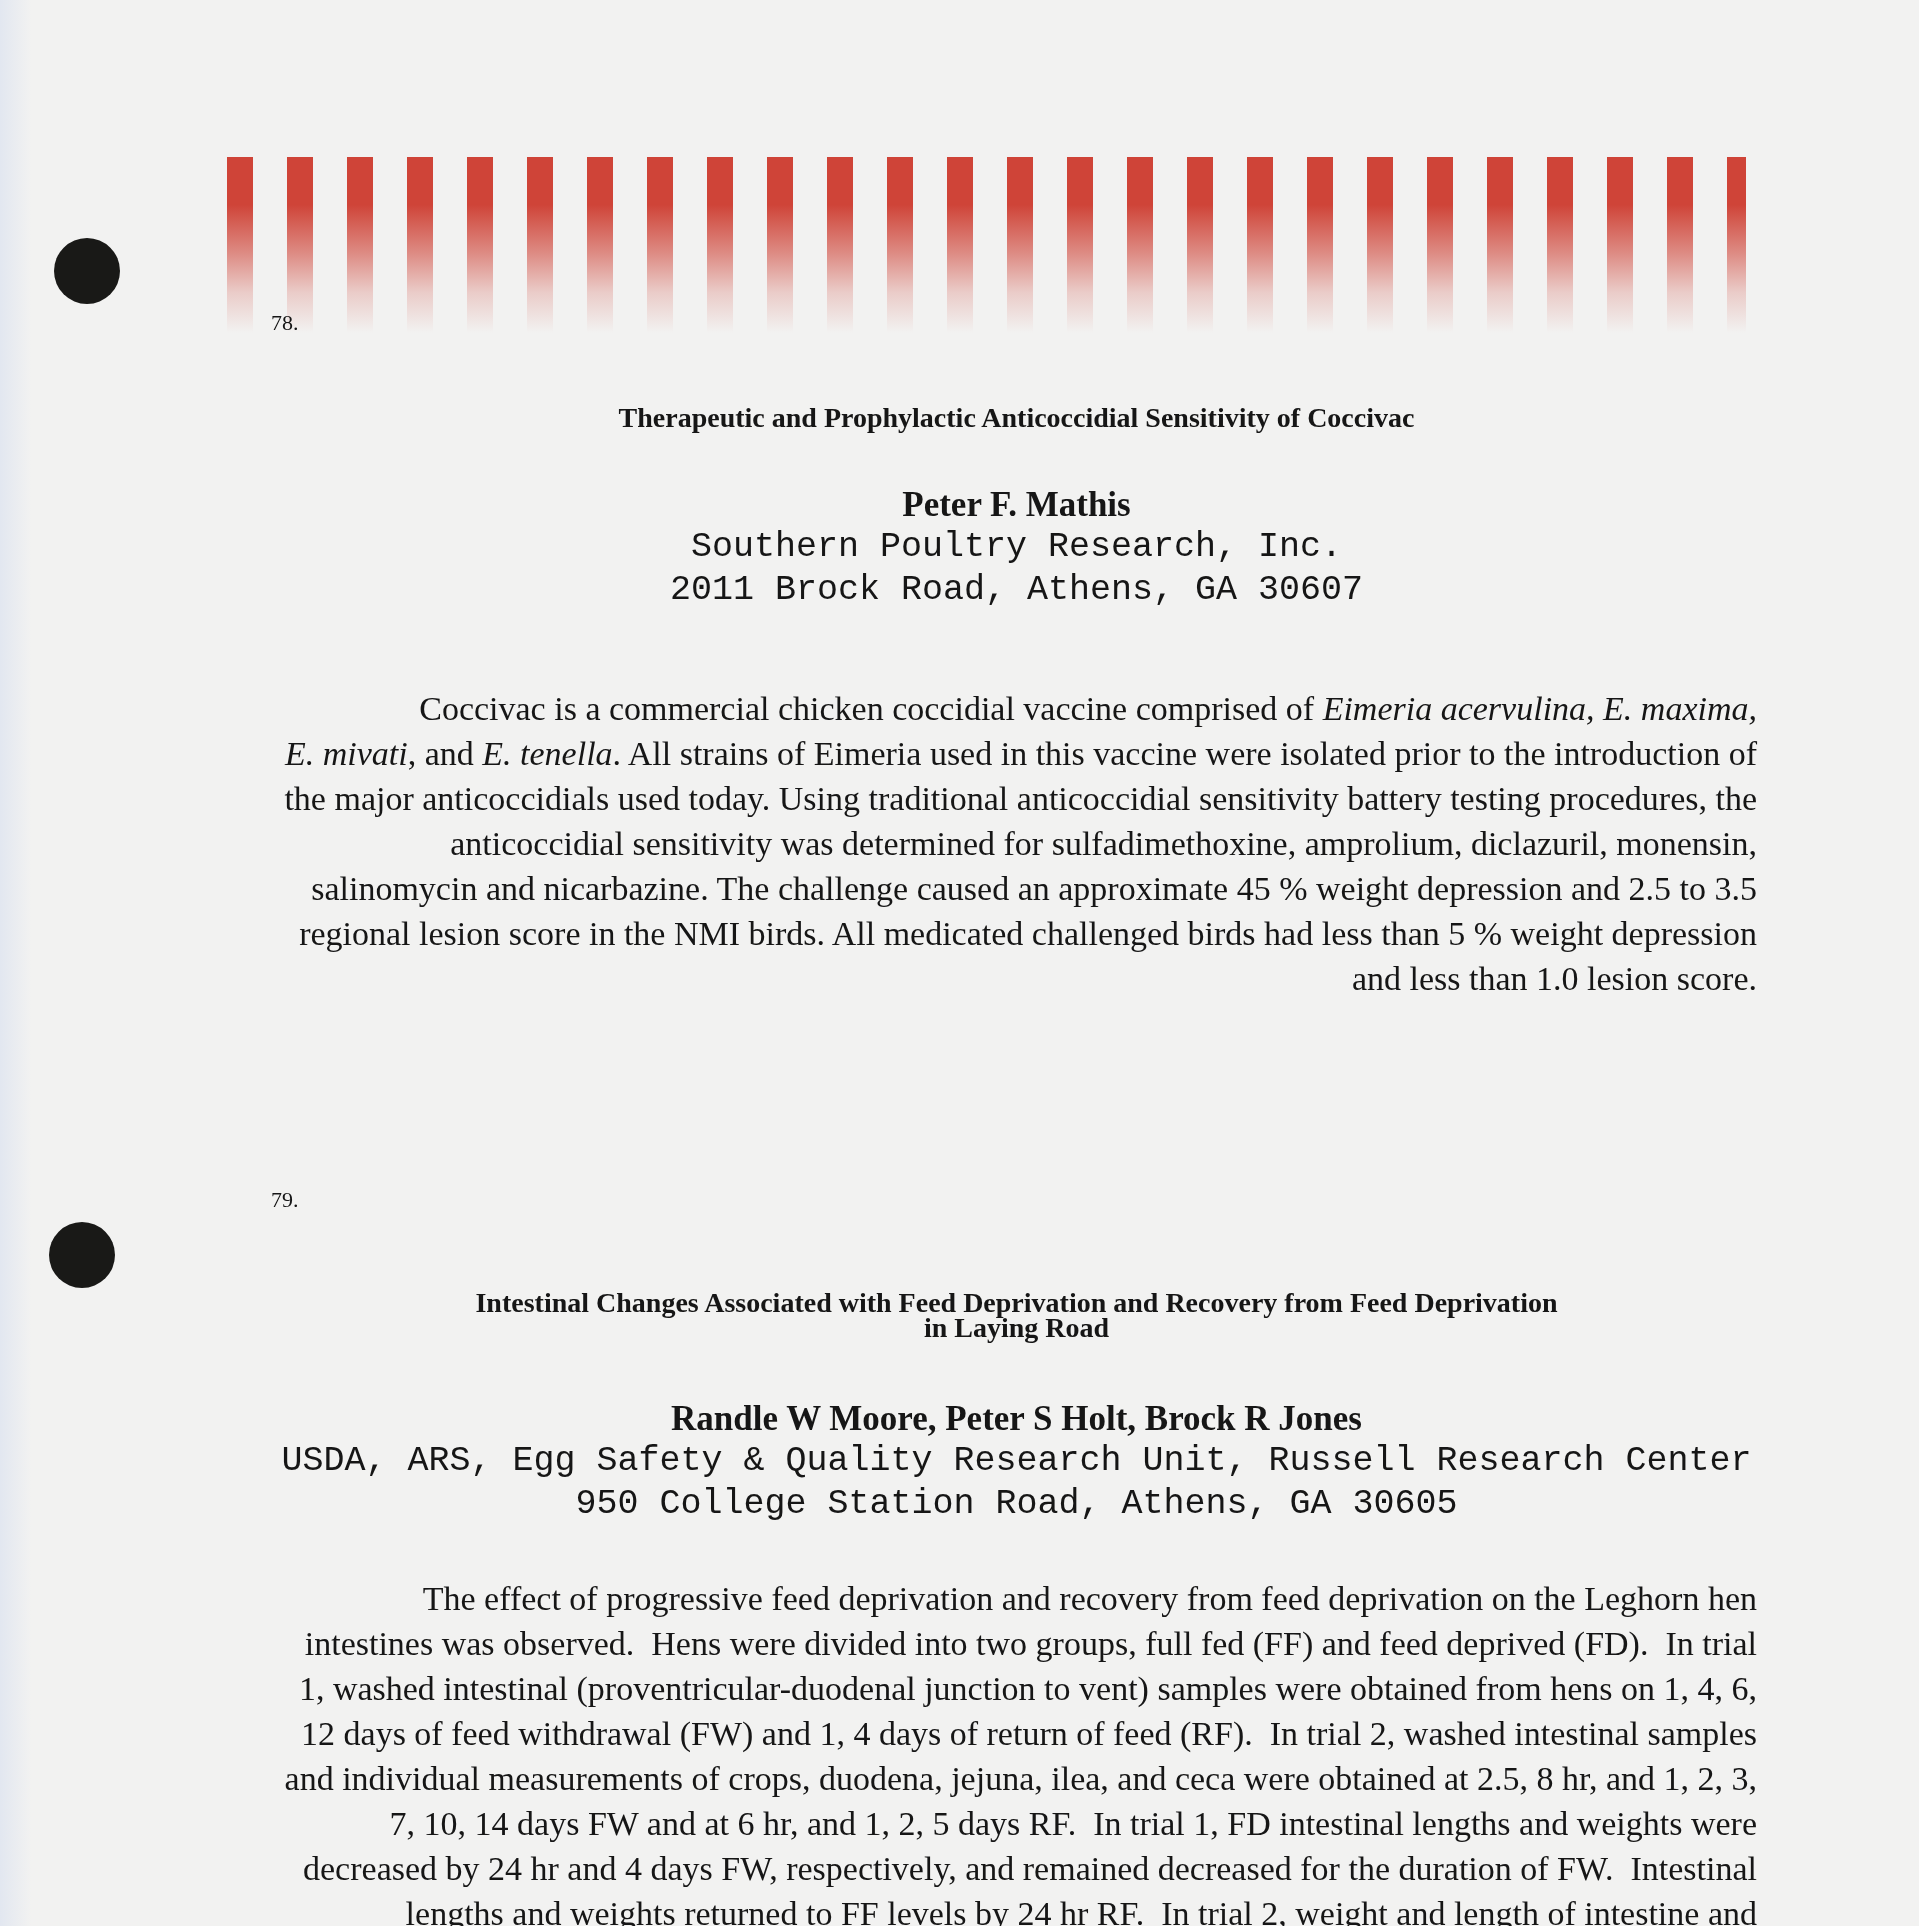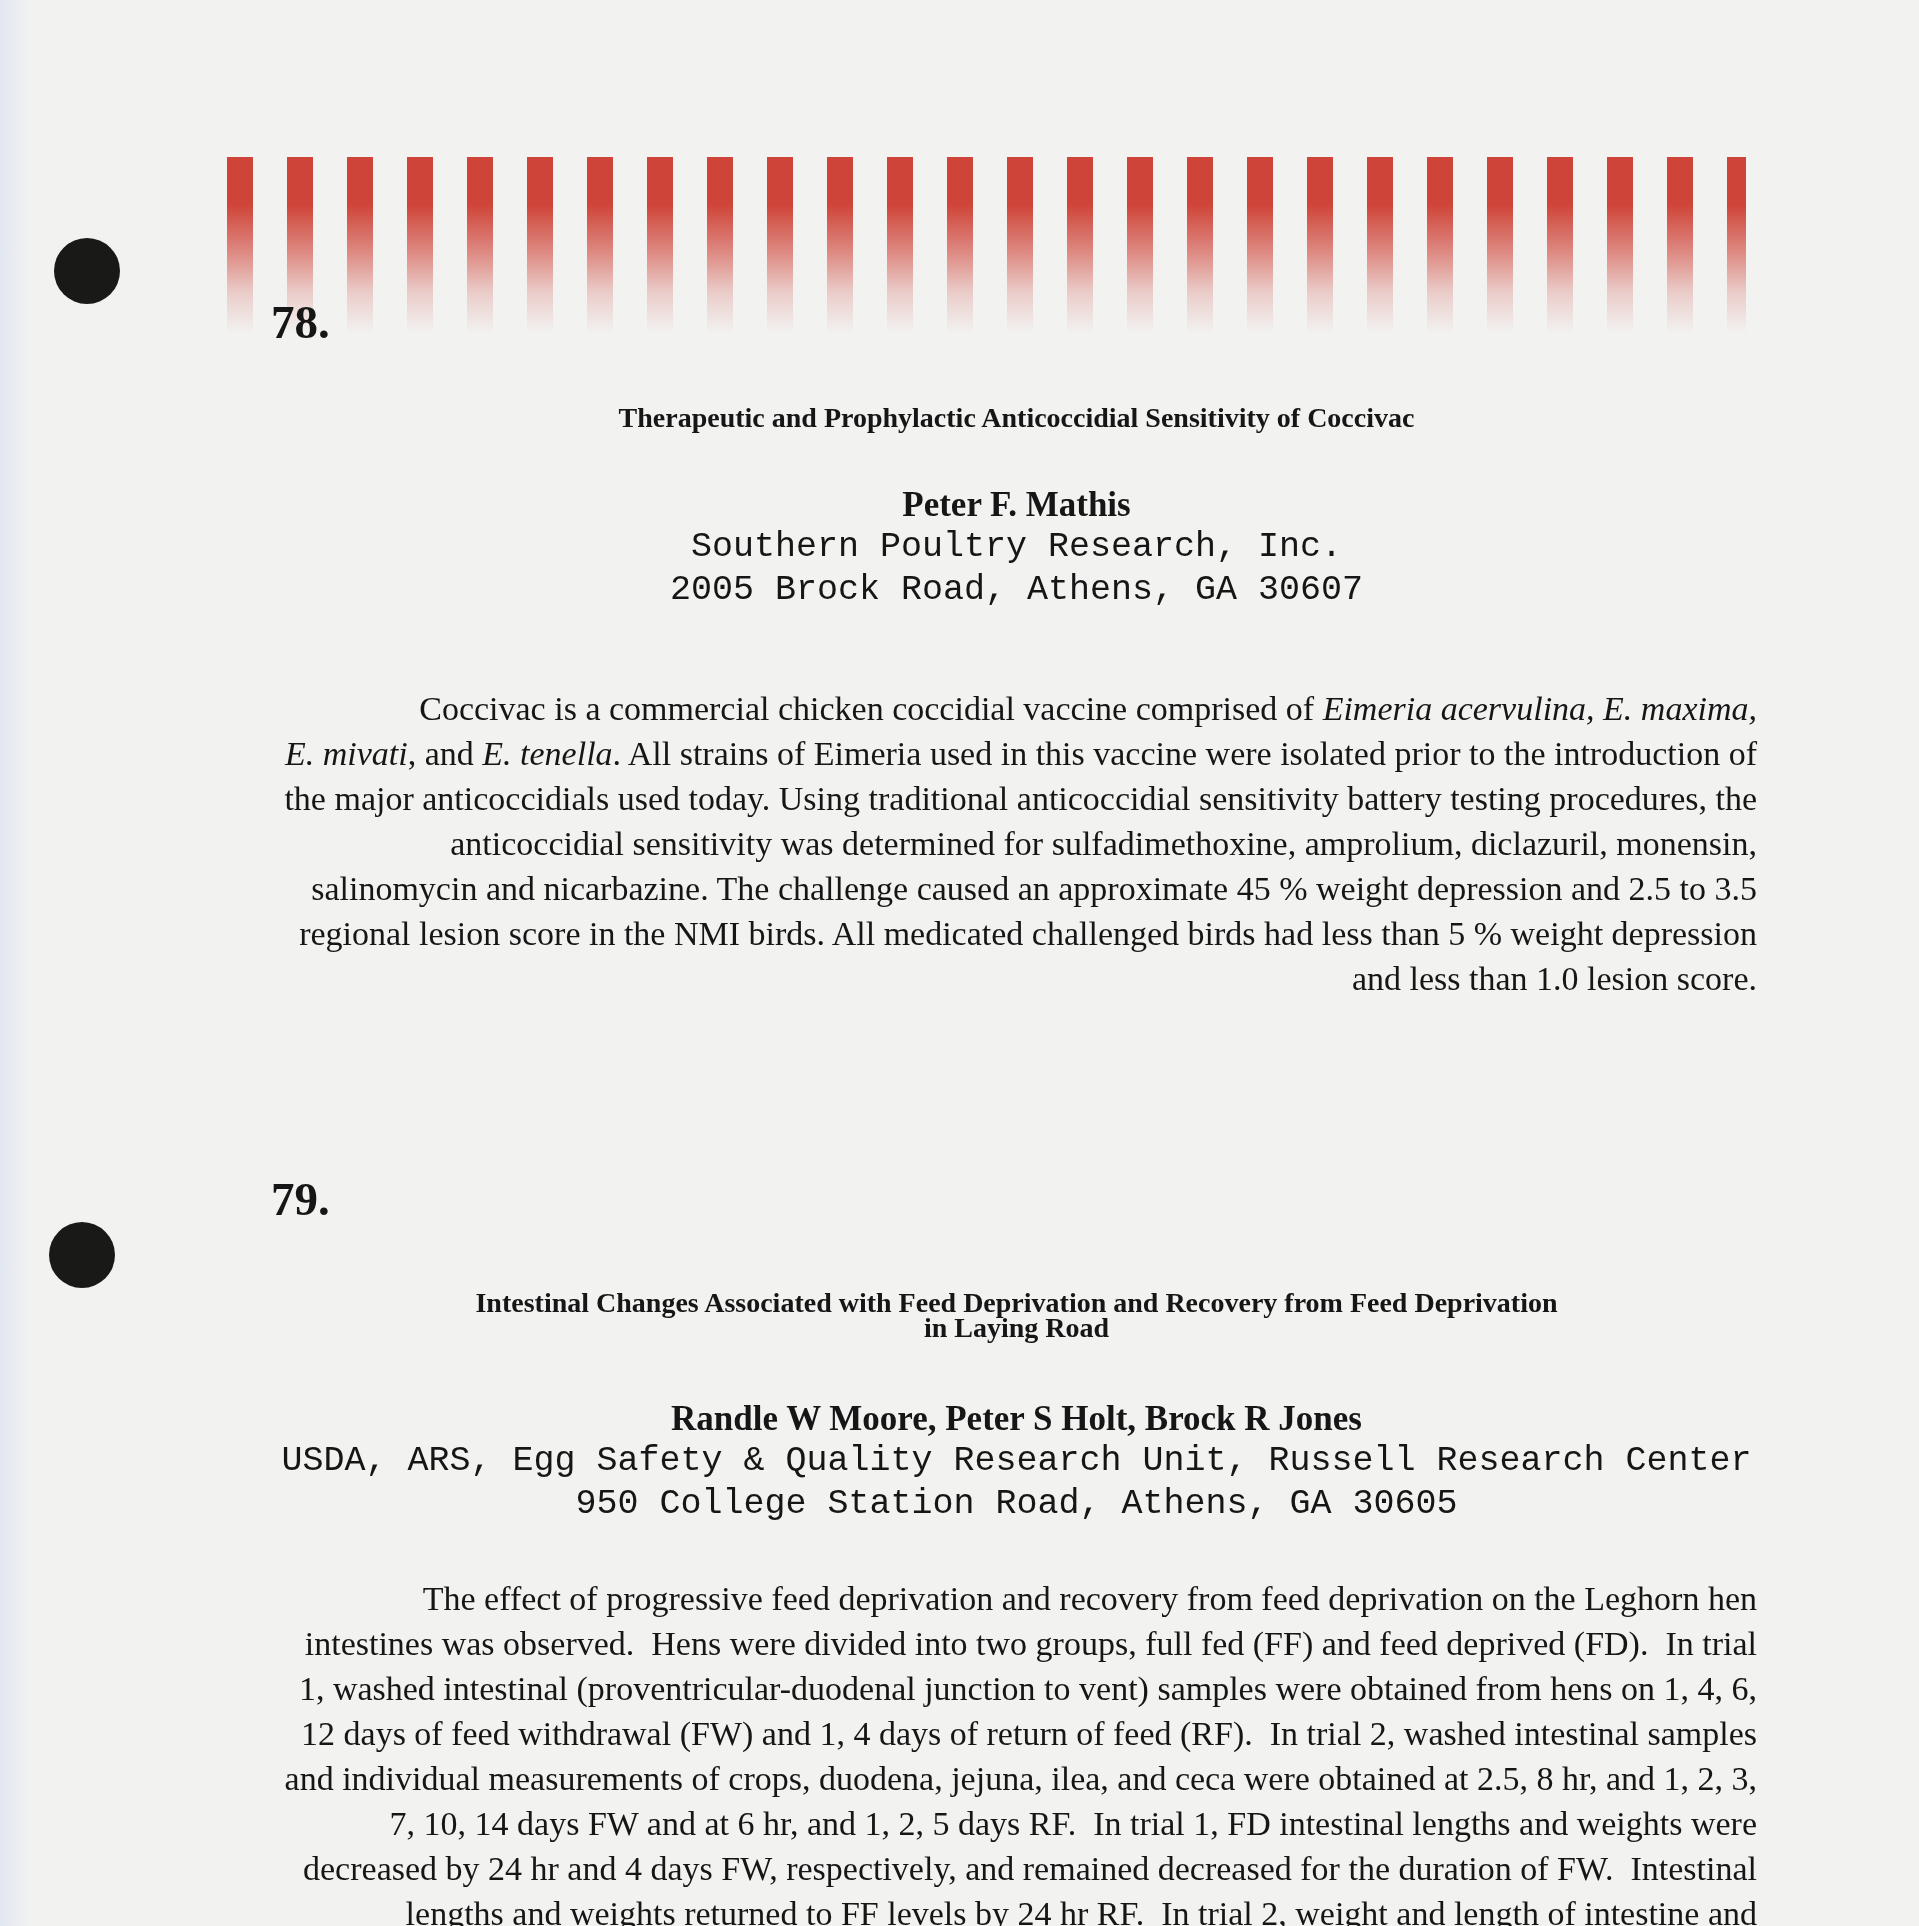--- a/index.html
+++ b/index.html
@@ -41,22 +41,22 @@
     width: 66px; height: 66px;
     border-radius: 50%;
     background: #191917;
   }
   .dot-1 { left: 54px; top: 238px; }
   .dot-2 { left: 49px; top: 1222px; }
 
   .abs-num {
     position: absolute;
     left: 271px;
-    font-weight: bold;
-    font-size: 47px;
+    font-weight: normal;
+    font-size: 22px;
     line-height: 39px;
     text-align: center;
   }
   .num-78 { top: 303px; }
   .num-79 { top: 1180px; }
 
   .centered-line {
     position: absolute;
     left: 276px;
     width: 1481px;
@@ -98,21 +98,21 @@
 
 <div class="stripe-bar"></div>
 
 <div class="hole-dot dot-1"></div>
 <div class="hole-dot dot-2"></div>
 
 <div class="abs-num num-78">78.</div>
 <div class="centered-line title-line t78">Therapeutic and Prophylactic Anticoccidial Sensitivity of Coccivac</div>
 <div class="centered-line authors-line au78">Peter F. Mathis</div>
 <div class="centered-line affil-line af78a">Southern Poultry Research, Inc.</div>
-<div class="centered-line affil-line af78b">2005 Brock Road, Athens, GA 30607</div>
+<div class="centered-line affil-line af78b">2011 Brock Road, Athens, GA 30607</div>
 <div class="body-para p78"><span>Coccivac is a commercial chicken coccidial vaccine comprised of </span><i>Eimeria acervulina, E. maxima, E. mivati</i><span>, and </span><i>E. tenella</i><span>. All strains of Eimeria used in this vaccine were isolated prior to the introduction of the major anticoccidials used today. Using traditional anticoccidial sensitivity battery testing procedures, the anticoccidial sensitivity was determined for sulfadimethoxine, amprolium, diclazuril, monensin, salinomycin and nicarbazine. The challenge caused an approximate 45 % weight depression and 2.5 to 3.5 regional lesion score in the NMI birds. All medicated challenged birds had less than 5 % weight depression and less than 1.0 lesion score.</span></div>
 
 <div class="abs-num num-79">79.</div>
 <div class="centered-line title-line t79a">Intestinal Changes Associated with Feed Deprivation and Recovery from Feed Deprivation</div>
 <div class="centered-line title-line t79b">in Laying Road</div>
 <div class="centered-line authors-line au79">Randle W Moore, Peter S Holt, Brock R Jones</div>
 <div class="centered-line affil-line af79a">USDA, ARS, Egg Safety &amp; Quality Research Unit, Russell Research Center</div>
 <div class="centered-line affil-line af79b">950 College Station Road, Athens, GA 30605</div>
 <div class="body-para p79"><span>The effect of progressive feed deprivation and recovery from feed deprivation on the Leghorn hen intestines was observed.  Hens were divided into two groups, full fed (FF) and feed deprived (FD).  In trial 1, washed intestinal (proventricular-duodenal junction to vent) samples were obtained from hens on 1, 4, 6, 12 days of feed withdrawal (FW) and 1, 4 days of return of feed (RF).  In trial 2, washed intestinal samples and individual measurements of crops, duodena, jejuna, ilea, and ceca were obtained at 2.5, 8 hr, and 1, 2, 3, 7, 10, 14 days FW and at 6 hr, and 1, 2, 5 days RF.  In trial 1, FD intestinal lengths and weights were decreased by 24 hr and 4 days FW, respectively, and remained decreased for the duration of FW.  Intestinal lengths and weights returned to FF levels by 24 hr RF.  In trial 2, weight and length of intestine and intestinal sections were decreased from FF by 8 hr and 48 hr FW, respectively, and remained decreased at almost every time point for the duration of FW.  The weights and lengths of intestines and intestinal sections of FD returned to FF levels by 24 hr and 6 hr RF, respectively.  The percent dry weight of FD intestinal sections were mostly unaltered during FW, but decreased for at least the initial 48 hr RF.  FD proventricular and ileal pH decrease and crop, duodenal, and jejunal pH increased with FW, and most returned to FF levels by 48 hrs RF.</span></div>
 

